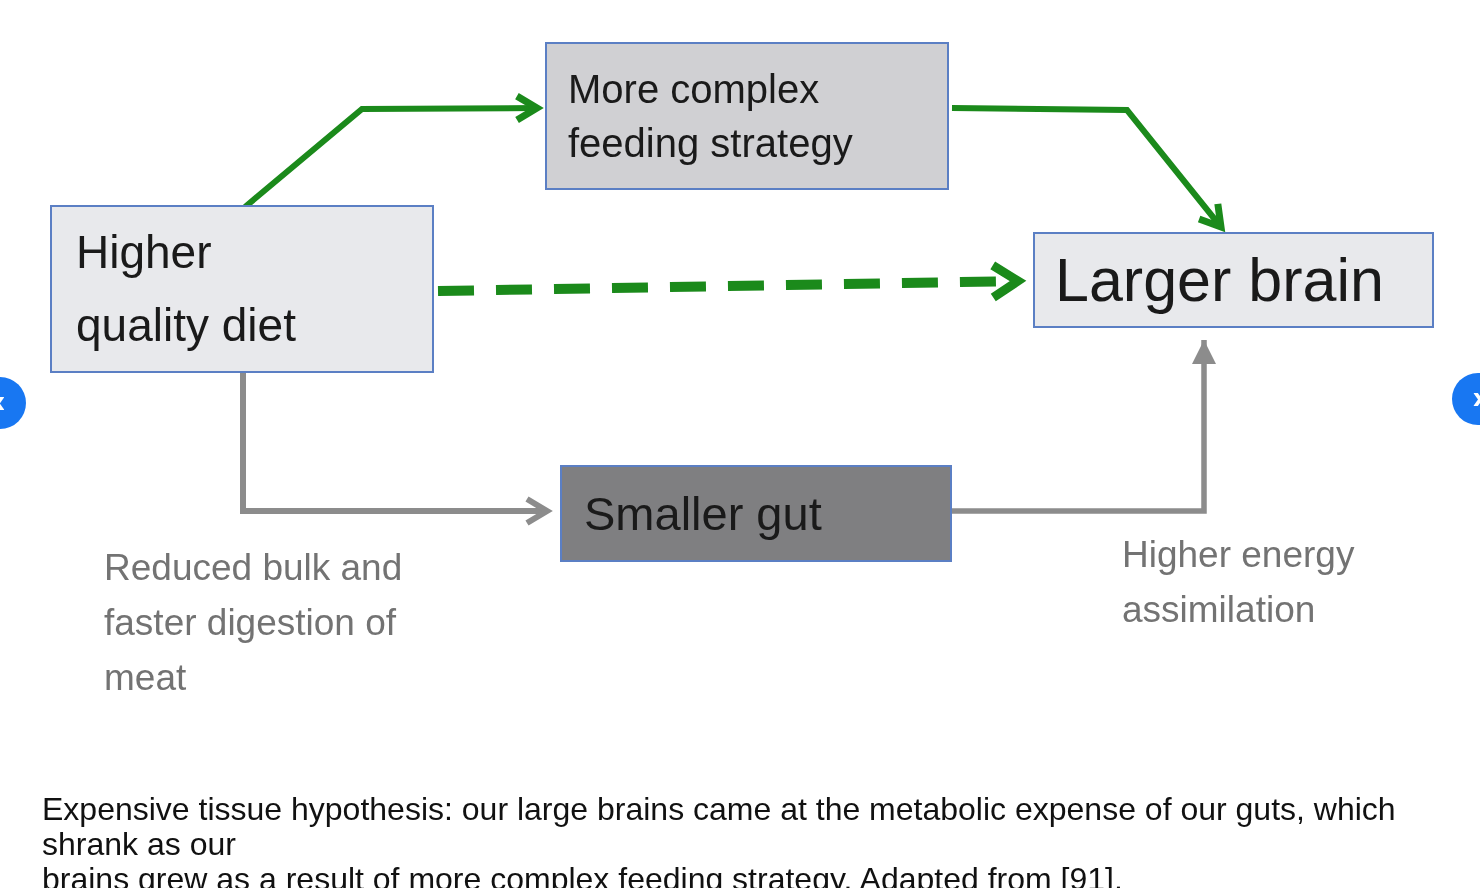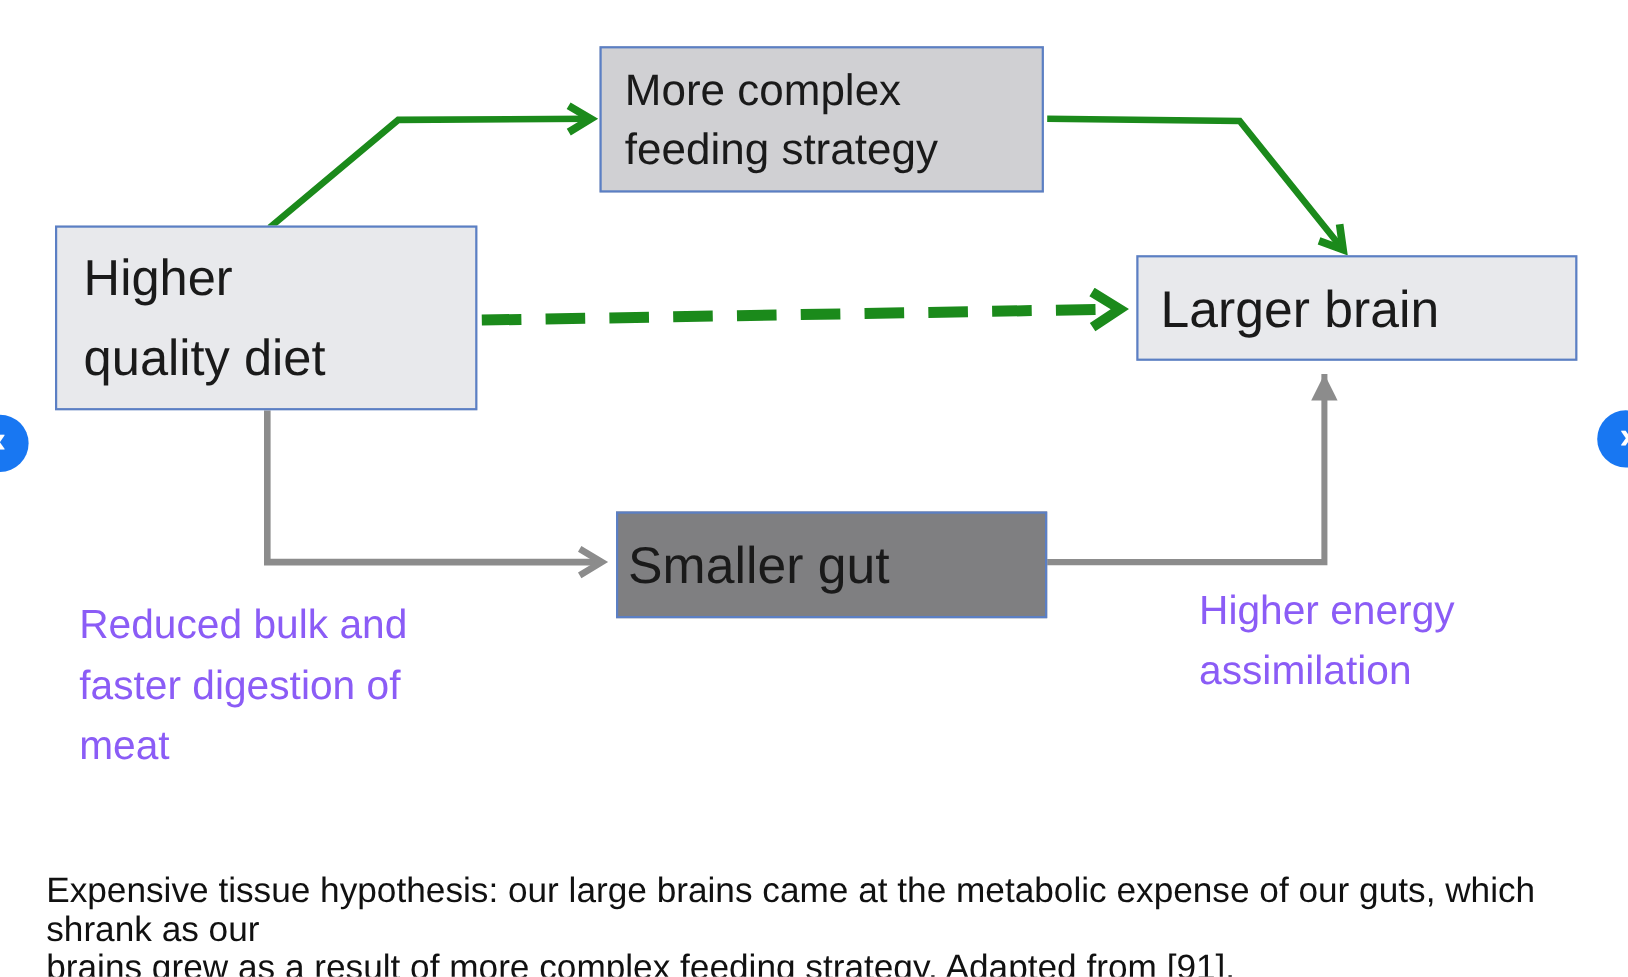--- a/index.html
+++ b/index.html
@@ -26,30 +26,30 @@
 
   .node{
     position:absolute;box-sizing:border-box;
     border:2px solid var(--border-blue);
     display:flex;align-items:center;
     color:var(--ink);white-space:pre-line;
     letter-spacing:0px;
   }
   .n-diet{left:50px;top:205px;width:384px;height:168px;background:var(--fill-light);
           font-size:46px;line-height:73px;padding-left:24px;}
-  .n-feeding{left:545px;top:42px;width:404px;height:133px;background:var(--fill-med);
+  .n-feeding{left:545px;top:42px;width:404px;height:148px;background:var(--fill-med);
           font-size:40px;line-height:54px;padding-left:21px;}
   .n-brain{left:1033px;top:232px;width:401px;height:96px;background:var(--fill-light);
-          font-size:47px;padding-left:20px;}
+          font-size:61px;padding-left:20px;}
   .n-gut{left:560px;top:465px;width:392px;height:97px;background:var(--fill-dark);
-          font-size:47px;padding-left:9px;}
+          font-size:47px;padding-left:22px;}
 
   .annot{
-    position:absolute;color:#8b5cf6;white-space:pre-line;
-    font-size:37px;line-height:55px;
+    position:absolute;color:#737373;white-space:pre-line;
+    font-size:37px;line-height:55px;margin-left:32px;
   }
   .a-reduced{left:72px;top:540px;}
   .a-quicker{left:1090px;top:527px;}
 
   .caption{
     position:absolute;left:42px;top:792px;width:1410px;margin:0;
     font-size:32px;line-height:35px;color:#111;white-space:pre-line;
   }
 
   .nav{

